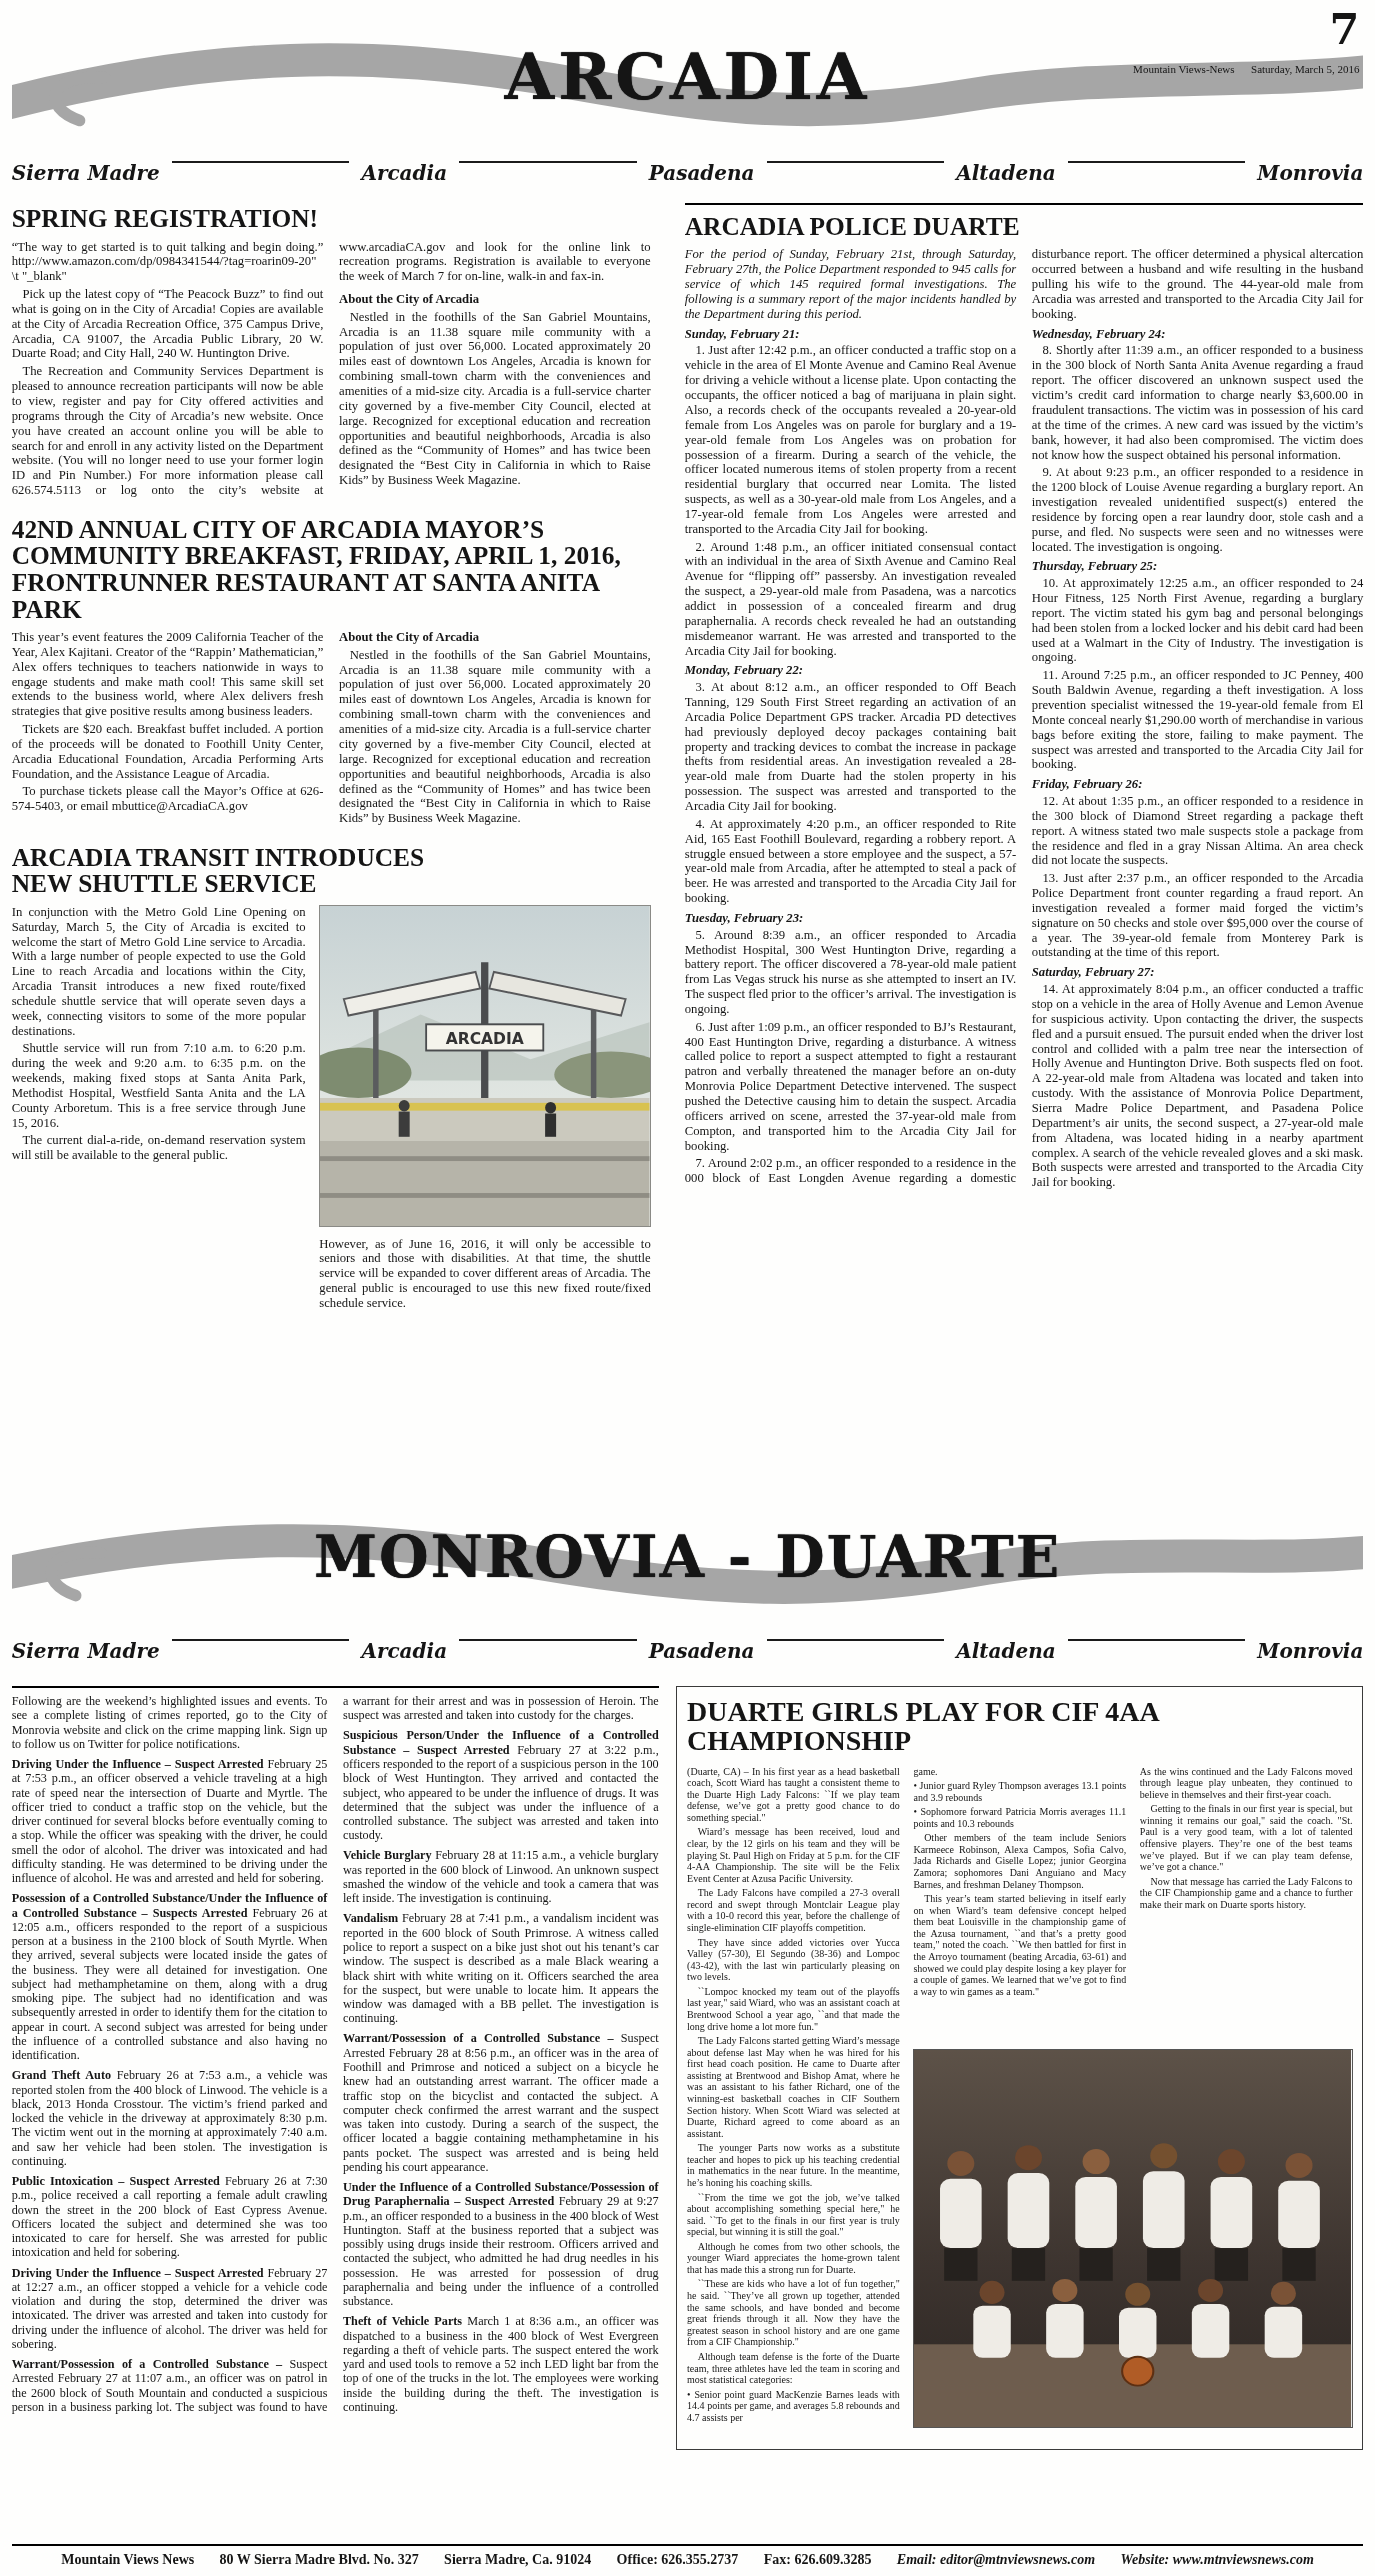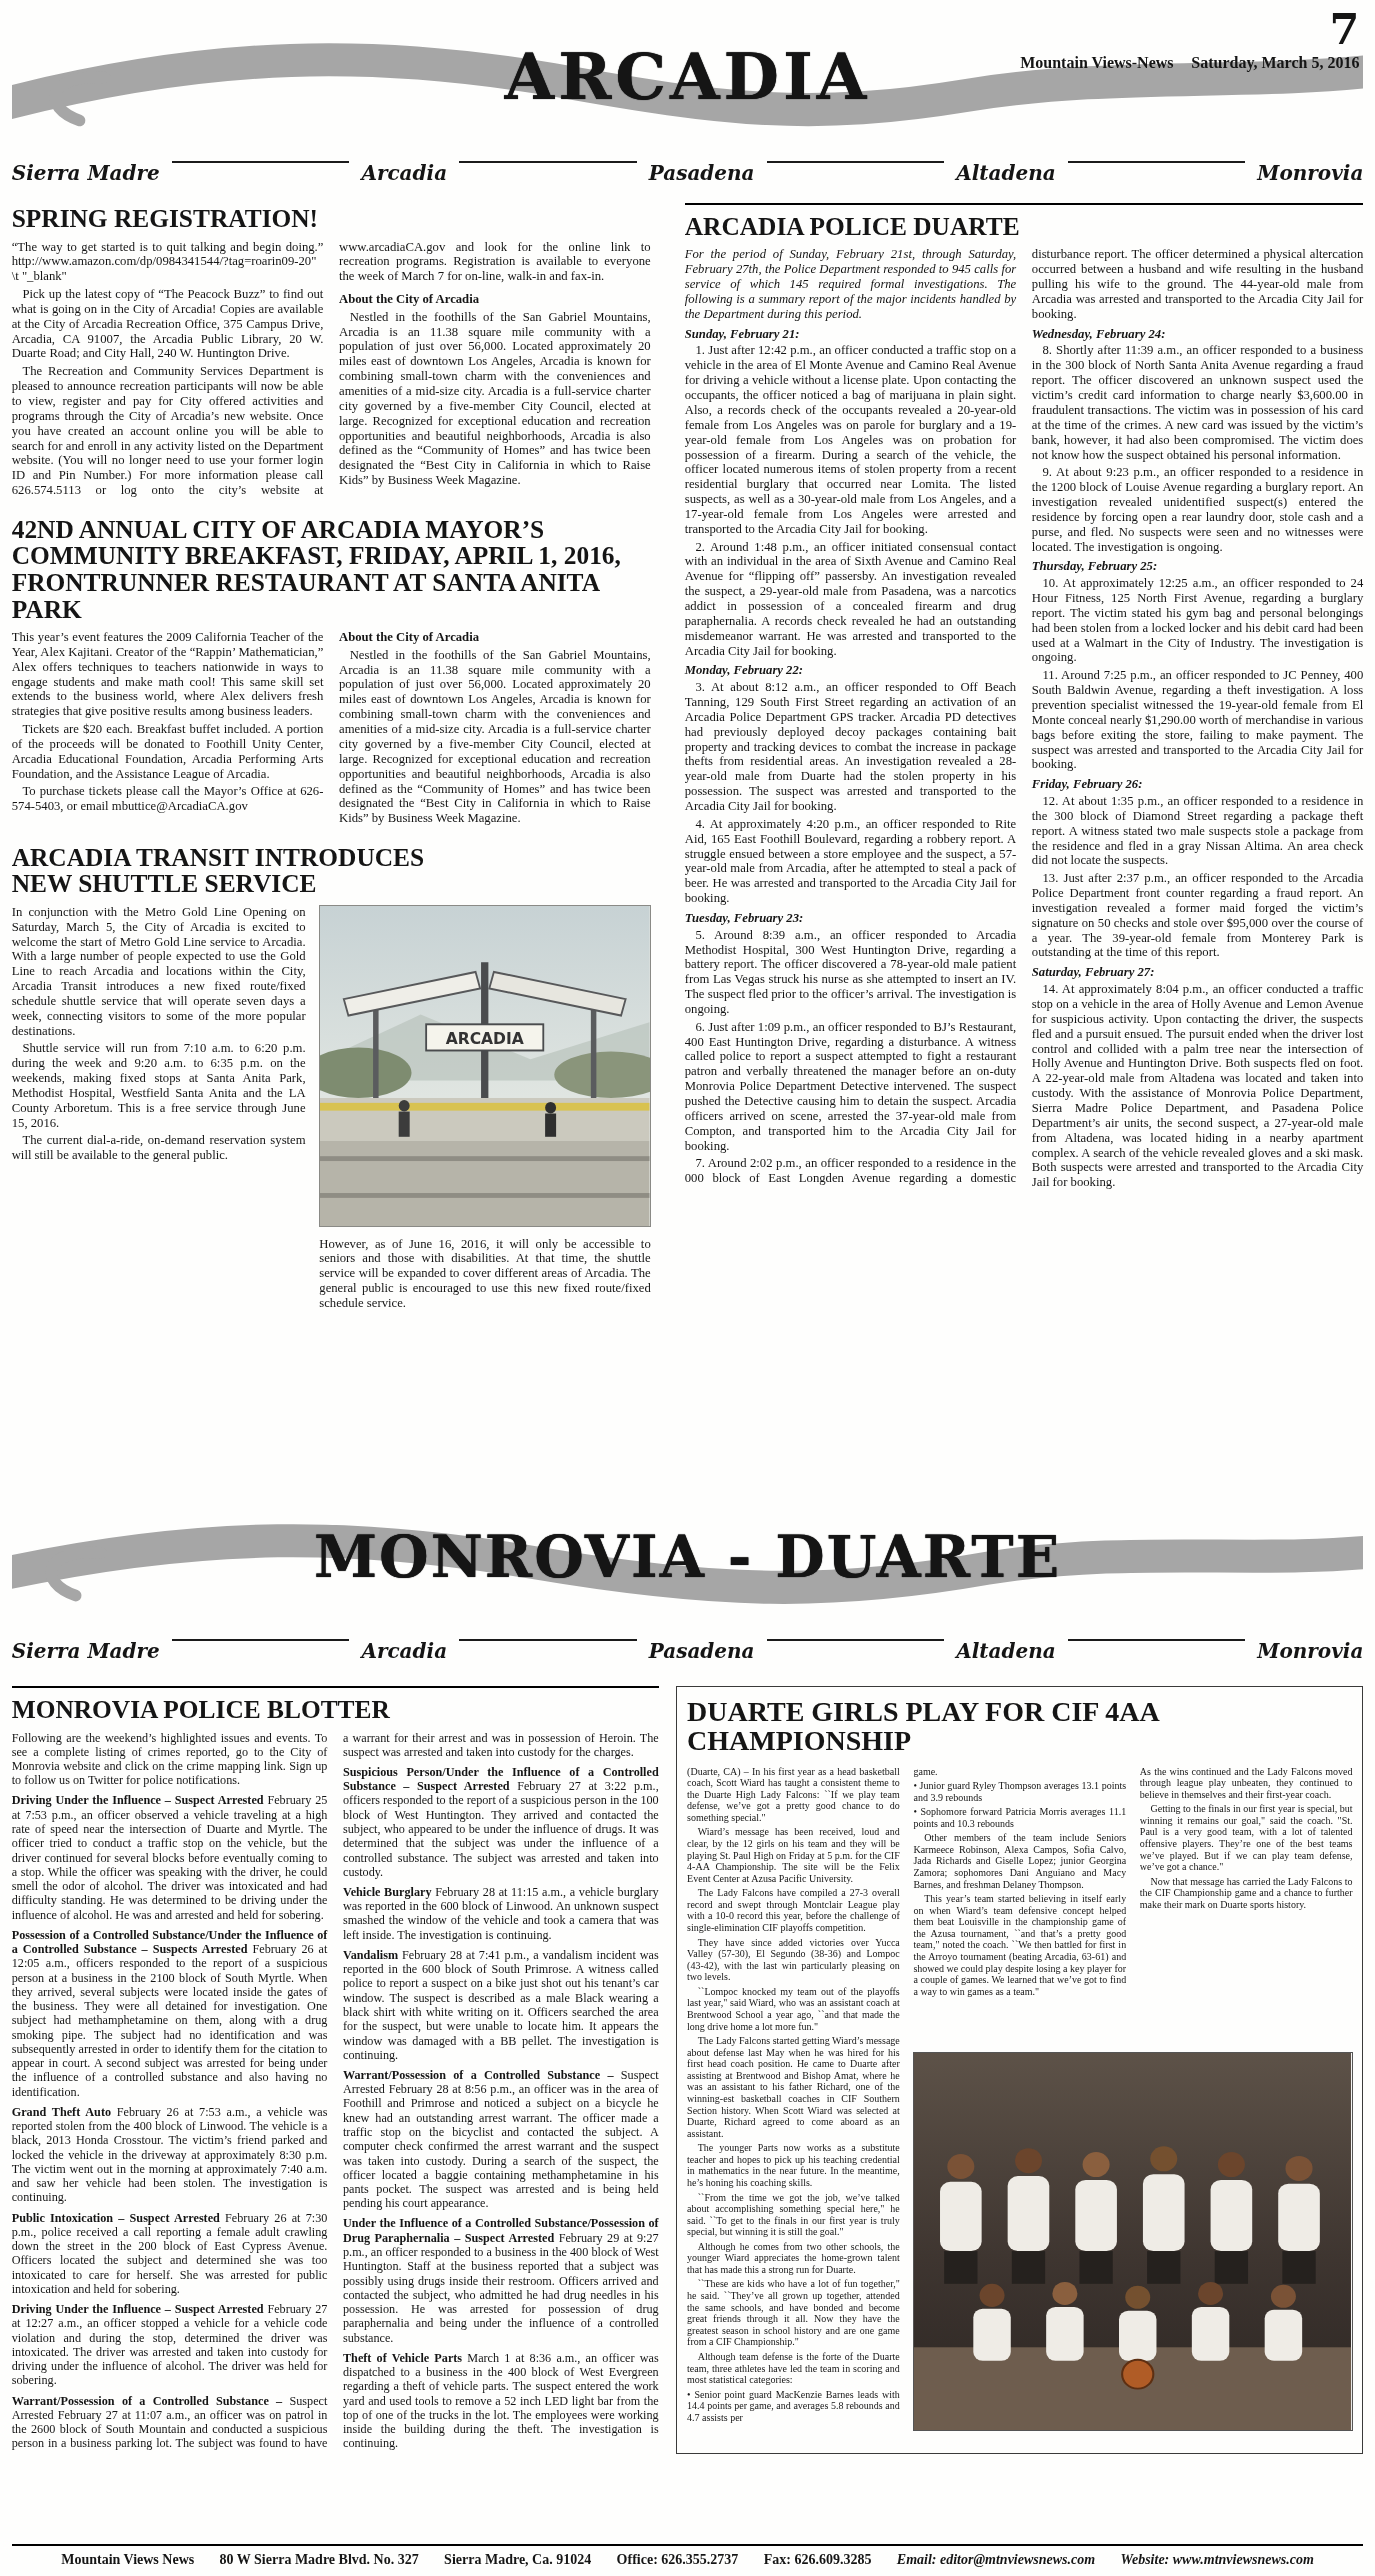--- a/index.html
+++ b/index.html
@@ -5,21 +5,21 @@
   * { margin:0; padding:0; box-sizing:border-box; }
   html,body { background:#ffffff; }
   .page {
     width:1375px; height:2576px; margin:0 auto; background:#fefefd; color:#151515;
     font-family:"Liberation Serif", serif; position:relative; padding:5.9px 11.7px 0 11.7px;
     overflow:hidden; display:flex; flex-direction:column;
   }
   
   .page-head { position:absolute; top:7.8px; right:15.6px; text-align:right; z-index:5; }
   .page-num { font-size:43px; font-weight:bold; line-height:1; font-family:"DejaVu Serif", serif; }
-  .date-line { font-size:16px; font-weight:bold; margin-top:3px; }
+  .date-line { font-size:11px; font-weight:normal; margin-top:12px; }
   .date-line span { margin-left:13.7px; }
   
   .masthead { position:relative; height:164px; margin:25.4px 0 7.8px 0; flex:none; }
   .masthead svg.swoosh { position:absolute; left:0; top:0; width:100%; height:107px; }
   .masthead-title {
     position:absolute; left:0; right:0; top:13.7px; text-align:center;
     font-family:"DejaVu Serif", serif; font-weight:bold; font-size:64px; letter-spacing:3.9px; line-height:1;
     text-shadow:0 0 1px #000;
   }
   .masthead-title.small { font-size:57px; letter-spacing:2px; top:19.5px; }
@@ -222,21 +222,20 @@
         <span class="rule"></span>
       <span class="city">Altadena</span>
         <span class="rule"></span>
       <span class="city">Monrovia</span>
     </div>
   </section>
 
   <div class="band-bottom">
     <div class="left-half">
       <article class="m-blotter">
-        <h1 class="headline">MONROVIA POLICE BLOTTER</h1>
         <div class="cols-2">
             <p>Following are the weekend’s highlighted issues and events. To see a complete listing of crimes reported, go to the City of Monrovia website and click on the crime mapping link.  Sign up to follow us on Twitter for police notifications.</p>
             <p><b>Driving Under the Influence – Suspect Arrested</b> February 25 at 7:53 p.m., an officer observed a vehicle traveling at a high rate of speed near the intersection of Duarte and Myrtle. The officer tried to conduct a traffic stop on the vehicle, but the driver continued for several blocks before eventually coming to a stop. While the officer was speaking with the driver, he could smell the odor of alcohol. The driver was intoxicated and had difficulty standing. He was determined to be driving under the influence of alcohol. He was and arrested and held for sobering.</p>
             <p><b>Possession of a Controlled Substance/Under the Influence of a Controlled Substance – Suspects Arrested</b> February 26 at 12:05 a.m., officers responded to the report of a suspicious person at a business in the 2100 block of South Myrtle. When they arrived, several subjects were located inside the gates of the business. They were all detained for investigation. One subject had methamphetamine on them, along with a drug smoking pipe. The subject had no identification and was subsequently arrested in order to identify them for the citation to appear in court. A second subject was arrested for being under the influence of a controlled substance and also having no identification.</p>
             <p><b>Grand Theft Auto</b> February 26 at 7:53 a.m., a vehicle was reported stolen from the 400 block of Linwood. The vehicle is a black, 2013 Honda Crosstour. The victim’s friend parked and locked the vehicle in the driveway at approximately 8:30 p.m. The victim went out in the morning at approximately 7:40 a.m. and saw her vehicle had been stolen. The investigation is continuing.</p>
             <p><b>Public Intoxication – Suspect Arrested</b> February 26 at 7:30 p.m., police received a call reporting a female adult crawling down the street in the 200 block of East Cypress Avenue. Officers located the subject and determined she was too intoxicated to care for herself. She was arrested for public intoxication and held for sobering.</p>
             <p><b>Driving Under the Influence – Suspect Arrested</b> February 27 at 12:27 a.m., an officer stopped a vehicle for a vehicle code violation and during the stop, determined the driver was intoxicated. The driver was arrested and taken into custody for driving under the influence of alcohol. The driver was held for sobering.</p>
             <p><b>Warrant/Possession of a Controlled Substance –</b> Suspect Arrested February 27 at 11:07 a.m., an officer was on patrol in the 2600 block of South Mountain and conducted a suspicious person in a business parking lot. The subject was found to have a warrant for their arrest and was in possession of Heroin. The suspect was arrested and taken into custody for the charges.</p>
             <p><b>Suspicious Person/Under the Influence of a Controlled Substance – Suspect Arrested</b> February 27 at 3:22 p.m., officers responded to the report of a suspicious person in the 100 block of West Huntington. They arrived and contacted the subject, who appeared to be under the influence of drugs. It was determined that the subject was under the influence of a controlled substance. The subject was arrested and taken into custody.</p>
             <p><b>Vehicle Burglary</b> February 28 at 11:15 a.m., a vehicle burglary was reported in the 600 block of Linwood. An unknown suspect smashed the window of the vehicle and took a camera that was left inside. The investigation is continuing.</p>

